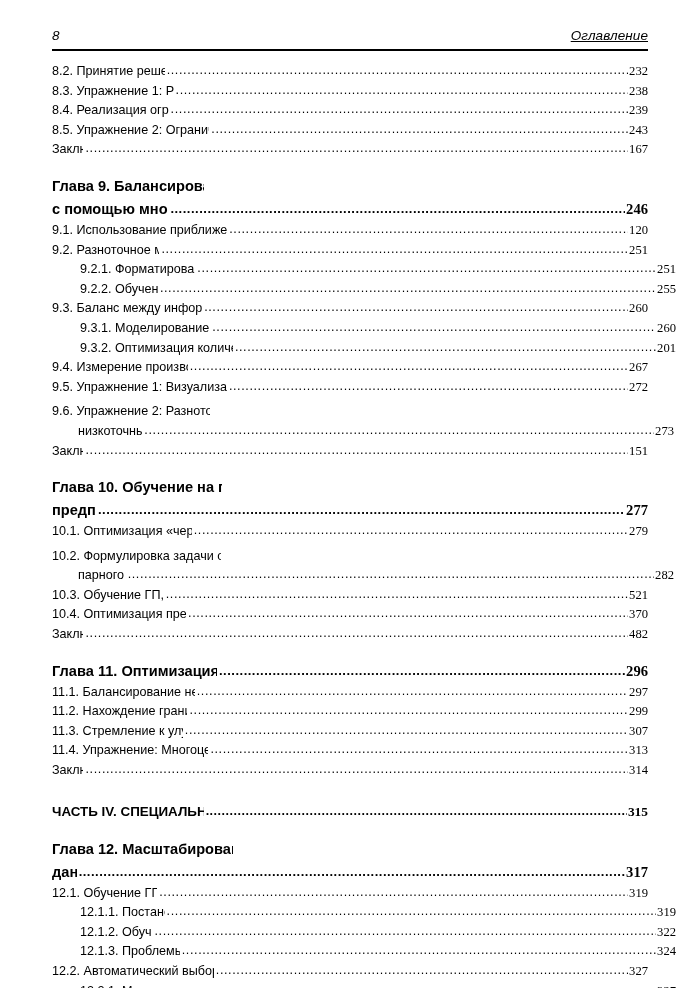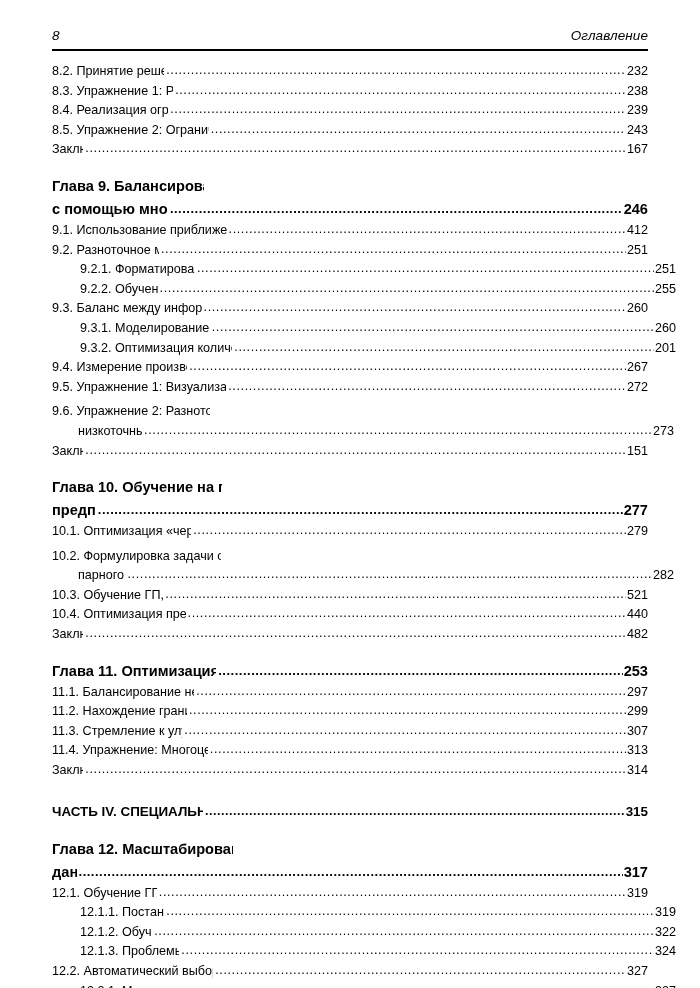--- a/index.html
+++ b/index.html
@@ -30,21 +30,21 @@
     top: 28px;
     width: 596px;
     display: flex;
     align-items: baseline;
     justify-content: space-between;
     font-style: italic;
     font-size: 13.5px;
     letter-spacing: 0.1px;
   }
   .header .folio { font-weight: normal; }
-  .header .title { font-weight: normal; }
+  .header .title { font-weight: normal; text-decoration: underline; }
   .header-rule {
     position: absolute;
     left: 52px;
     top: 49px;
     width: 596px;
     height: 2px;
     background: #000;
   }
 
   
@@ -75,20 +75,21 @@
     white-space: nowrap;
     margin: 0 1px 0 2px;
     font-size: 12.6px;
     letter-spacing: 0.6px;
     position: relative;
     top: -1px;
   }
   .row .pageno {
     flex: 0 0 auto;
     text-align: left;
+    font-family: Liberation Serif, serif;
   }
 
   
   .row.plain .leader { visibility: hidden; }
 
   
   .lvl0 { padding-left: 0px; }
   .lvl1 { padding-left: 0px; }
   .lvl2 { padding-left: 28px; }
   .cont1 { padding-left: 26px; }
@@ -153,21 +154,21 @@
         <span class="leader" style="visibility: hidden;">............................................................................................................................................................................................................................................................................................................</span>
       </div>
       <div class="row heading lvl0">
         <span class="label">с помощью многовариантной оптимизации</span>
         <span class="leader">............................................................................................................................................................................................................................................................................................................</span>
         <span class="pageno">246</span>
       </div>
       <div class="row lvl1">
         <span class="label">9.1. Использование приближений с низкой точностью для изучения дорогостоящих явлений</span>
         <span class="leader">............................................................................................................................................................................................................................................................................................................</span>
-        <span class="pageno">412</span>
+        <span class="pageno">120</span>
       </div>
       <div class="row lvl1">
         <span class="label">9.2. Разноточное моделирование с помощью ГП</span>
         <span class="leader">............................................................................................................................................................................................................................................................................................................</span>
         <span class="pageno">251</span>
       </div>
       <div class="row lvl2">
         <span class="label">9.2.1. Форматирование разноточного набора данных</span>
         <span class="leader">............................................................................................................................................................................................................................................................................................................</span>
         <span class="pageno">251</span>
@@ -243,32 +244,32 @@
         <span class="pageno">282</span>
       </div>
       <div class="row lvl1">
         <span class="label">10.3. Обучение ГП, основанного на предпочтениях</span>
         <span class="leader">............................................................................................................................................................................................................................................................................................................</span>
         <span class="pageno">521</span>
       </div>
       <div class="row lvl1">
         <span class="label">10.4. Оптимизация предпочтений с помощью игры «Царь горы»</span>
         <span class="leader">............................................................................................................................................................................................................................................................................................................</span>
-        <span class="pageno">440</span>
+        <span class="pageno">370</span>
       </div>
       <div class="row lvl1">
         <span class="label">Заключение</span>
         <span class="leader">............................................................................................................................................................................................................................................................................................................</span>
         <span class="pageno">482</span>
       </div>
       <div class="gap-md"></div>
       <div class="row heading lvl0">
         <span class="label">Глава 11. Оптимизация нескольких целевых функций одновременно</span>
         <span class="leader">............................................................................................................................................................................................................................................................................................................</span>
-        <span class="pageno">253</span>
+        <span class="pageno">296</span>
       </div>
       <div class="row lvl1">
         <span class="label">11.1. Балансирование нескольких целей оптимизации с помощью БО</span>
         <span class="leader">............................................................................................................................................................................................................................................................................................................</span>
         <span class="pageno">297</span>
       </div>
       <div class="row lvl1">
         <span class="label">11.2. Нахождение границы наиболее оптимальных точек данных</span>
         <span class="leader">............................................................................................................................................................................................................................................................................................................</span>
         <span class="pageno">299</span>

